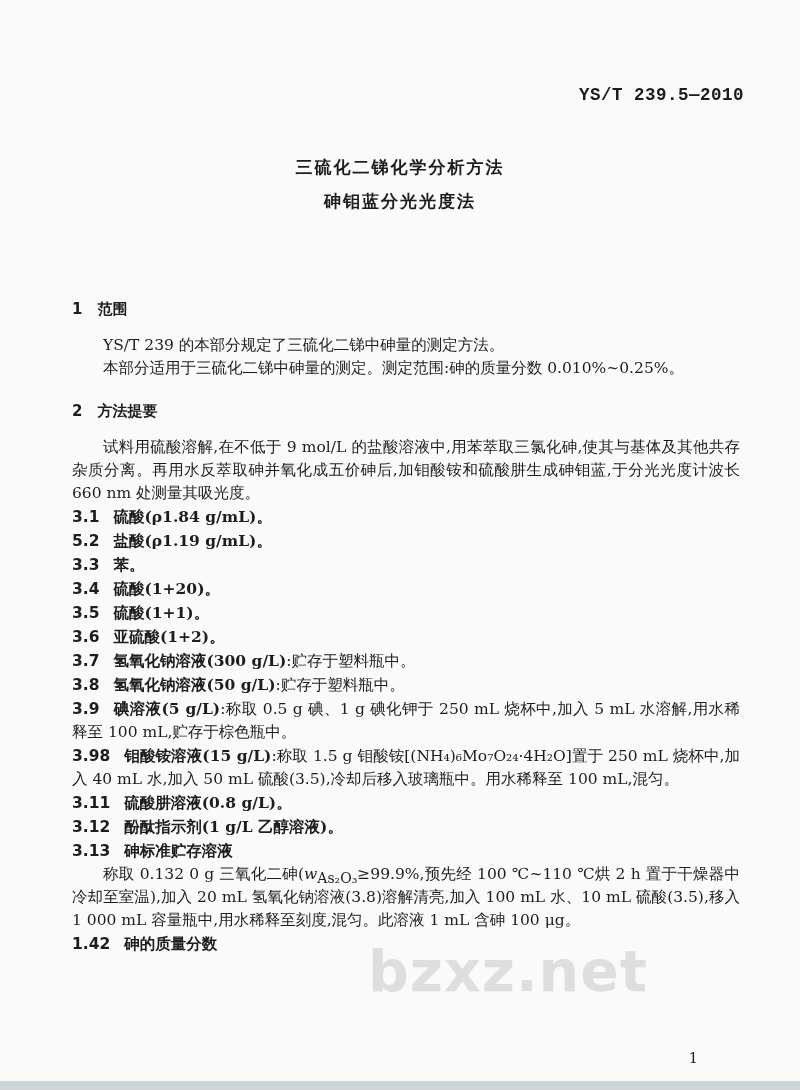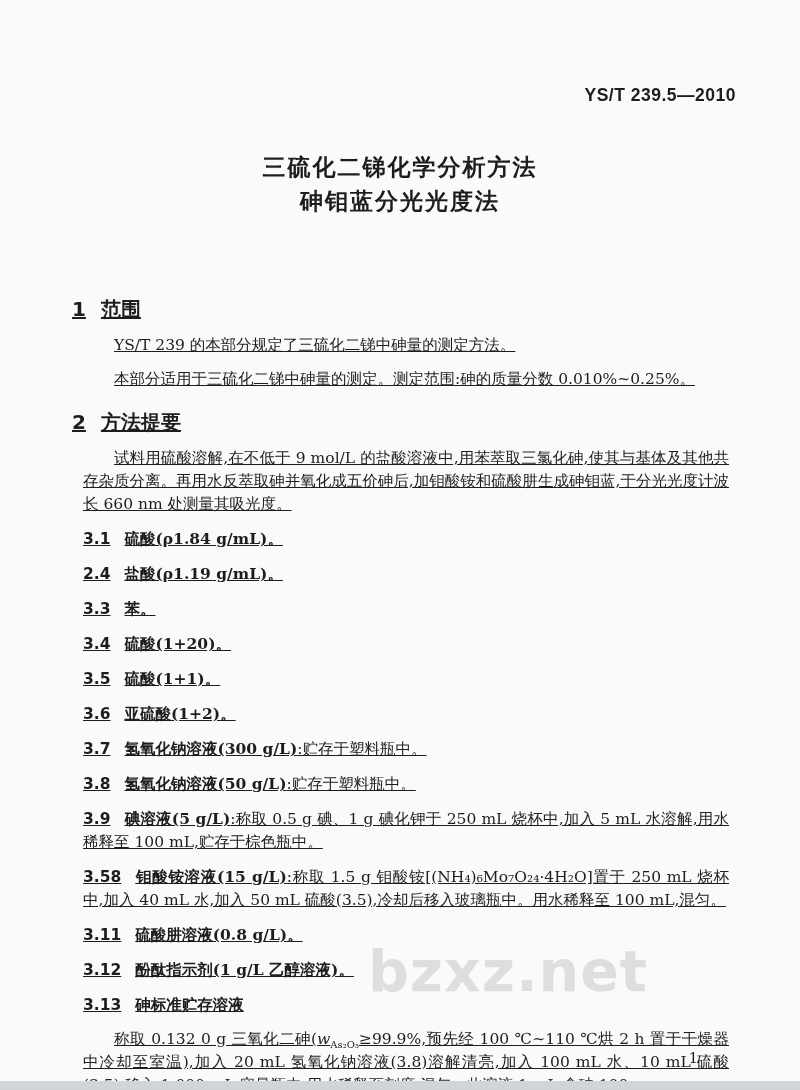--- a/index.html
+++ b/index.html
@@ -26,71 +26,70 @@
     font-weight: 800;
     letter-spacing: 1px;
     color: rgba(140, 146, 150, 0.26);
     font-family: "DejaVu Sans", "Liberation Sans", sans-serif;
     z-index: 1;
     white-space: nowrap;
   }
   .std-code {
     position: absolute;
     top: 85px;
-    right: 64px;
+    right: 56px;
     font-size: 17.5px;
     font-weight: 700;
     letter-spacing: 0.5px;
-    font-family: Liberation Sans, sans-serif;
+    font-family: Liberation Mono, monospace;
     z-index: 2;
   }
   .doc-title {
     position: absolute;
     top: 150px;
     left: 0;
     width: 100%;
     text-align: center;
-    font-size: 23px;
+    font-size: 17px;
     font-weight: 700;
     line-height: 34px;
     letter-spacing: 2px;
     font-family: "DejaVu Sans", "Liberation Sans", sans-serif;
     z-index: 2;
   }
   .content {
     position: absolute;
     top: 298px;
     left: 72px;
     width: 668px;
     font-size: 15.5px;
     line-height: 23px;
     text-align: justify;
     z-index: 2;
   }
   .sec-h {
-    font-size: 20px;
+    font-size: 15px;
     font-weight: 700;
     margin: 20px 0 13px 0;
     font-family: "DejaVu Sans", "Liberation Sans", sans-serif;
     text-align: left;
-    text-decoration: underline;
   }
   .sec-h.first { margin-top: 0; }
   .sec-num { margin-right: 15px; }
-  .content p { margin: 11px; text-decoration: underline; }
+  .content p { margin: 0; }
   .indent { text-indent: 2em; }
   .clause { text-indent: 0; }
   .cnum {
     font-weight: 700;
     font-family: "DejaVu Sans", "Liberation Sans", sans-serif;
     margin-right: 14px;
   }
   .ctitle { font-weight: 700; }
   .var { font-style: italic; }
-  sub { font-size: 10px; line-height: 0; }
+  sub { font-size: 14px; line-height: 0; }
   .page-num {
     position: absolute;
     top: 1050px;
     right: 102px;
     font-size: 14.5px;
     z-index: 2;
   }
   .bottom-strip {
     position: absolute;
     left: 0;
@@ -119,36 +118,36 @@
 
     <h2 class="sec-h first"><span class="sec-num">1</span><span>范围</span></h2>
     <p class="indent">YS/T 239 的本部分规定了三硫化二锑中砷量的测定方法。</p>
     <p class="indent">本部分适用于三硫化二锑中砷量的测定。测定范围:砷的质量分数 0.010%~0.25%。</p>
 
     <h2 class="sec-h"><span class="sec-num">2</span><span>方法提要</span></h2>
     <p class="indent">试料用硫酸溶解,在不低于 9 mol/L 的盐酸溶液中,用苯萃取三氯化砷,使其与基体及其他共存杂质分离。再用水反萃取砷并氧化成五价砷后,加钼酸铵和硫酸肼生成砷钼蓝,于分光光度计波长 660 nm 处测量其吸光度。</p>
 
 
     <p class="clause"><span class="cnum">3.1</span><span class="ctitle">硫酸(ρ1.84 g/mL)。</span><span></span></p>
-    <p class="clause"><span class="cnum">2.4</span><span class="ctitle">盐酸(ρ1.19 g/mL)。</span><span></span></p>
+    <p class="clause"><span class="cnum">5.2</span><span class="ctitle">盐酸(ρ1.19 g/mL)。</span><span></span></p>
     <p class="clause"><span class="cnum">3.3</span><span class="ctitle">苯。</span><span></span></p>
     <p class="clause"><span class="cnum">3.4</span><span class="ctitle">硫酸(1+20)。</span><span></span></p>
     <p class="clause"><span class="cnum">3.5</span><span class="ctitle">硫酸(1+1)。</span><span></span></p>
     <p class="clause"><span class="cnum">3.6</span><span class="ctitle">亚硫酸(1+2)。</span><span></span></p>
     <p class="clause"><span class="cnum">3.7</span><span class="ctitle">氢氧化钠溶液(300 g/L)</span><span>:贮存于塑料瓶中。</span></p>
     <p class="clause"><span class="cnum">3.8</span><span class="ctitle">氢氧化钠溶液(50 g/L)</span><span>:贮存于塑料瓶中。</span></p>
     <p class="clause"><span class="cnum">3.9</span><span class="ctitle">碘溶液(5 g/L)</span><span>:称取 0.5 g 碘、1 g 碘化钾于 250 mL 烧杯中,加入 5 mL 水溶解,用水稀释至 100 mL,贮存于棕色瓶中。</span></p>
-    <p class="clause"><span class="cnum">3.58</span><span class="ctitle">钼酸铵溶液(15 g/L)</span><span>:称取 1.5 g 钼酸铵[(NH₄)₆Mo₇O₂₄·4H₂O]置于 250 mL 烧杯中,加入 40 mL 水,加入 50 mL 硫酸(3.5),冷却后移入玻璃瓶中。用水稀释至 100 mL,混匀。</span></p>
+    <p class="clause"><span class="cnum">3.98</span><span class="ctitle">钼酸铵溶液(15 g/L)</span><span>:称取 1.5 g 钼酸铵[(NH₄)₆Mo₇O₂₄·4H₂O]置于 250 mL 烧杯中,加入 40 mL 水,加入 50 mL 硫酸(3.5),冷却后移入玻璃瓶中。用水稀释至 100 mL,混匀。</span></p>
     <p class="clause"><span class="cnum">3.11</span><span class="ctitle">硫酸肼溶液(0.8 g/L)。</span><span></span></p>
     <p class="clause"><span class="cnum">3.12</span><span class="ctitle">酚酞指示剂(1 g/L 乙醇溶液)。</span><span></span></p>
 
     <p class="clause"><span class="cnum">3.13</span><span class="ctitle">砷标准贮存溶液</span></p>
     <p class="indent"><span>称取 0.132 0 g 三氧化二砷(</span><span class="var">w</span><sub>As₂O₃</sub><span>≥99.9%,预先经 100 ℃~110 ℃烘 2 h 置于干燥器中冷却至室温),加入 20 mL 氢氧化钠溶液(3.8)溶解清亮,加入 100 mL 水、10 mL 硫酸(3.5),移入 1 000 mL 容量瓶中,用水稀释至刻度,混匀。此溶液 1 mL 含砷 100 μg。</span></p>
 
-    <p class="clause"><span class="cnum">1.42</span><span class="ctitle">砷量的测定</span></p>
+    <p class="clause"><span class="cnum">1.42</span><span class="ctitle">砷的质量分数</span></p>
 
   </main>
 
   <div class="page-num">1</div>
 
   <div class="bottom-strip"></div>
 
 </div>
 
 </body></html>

